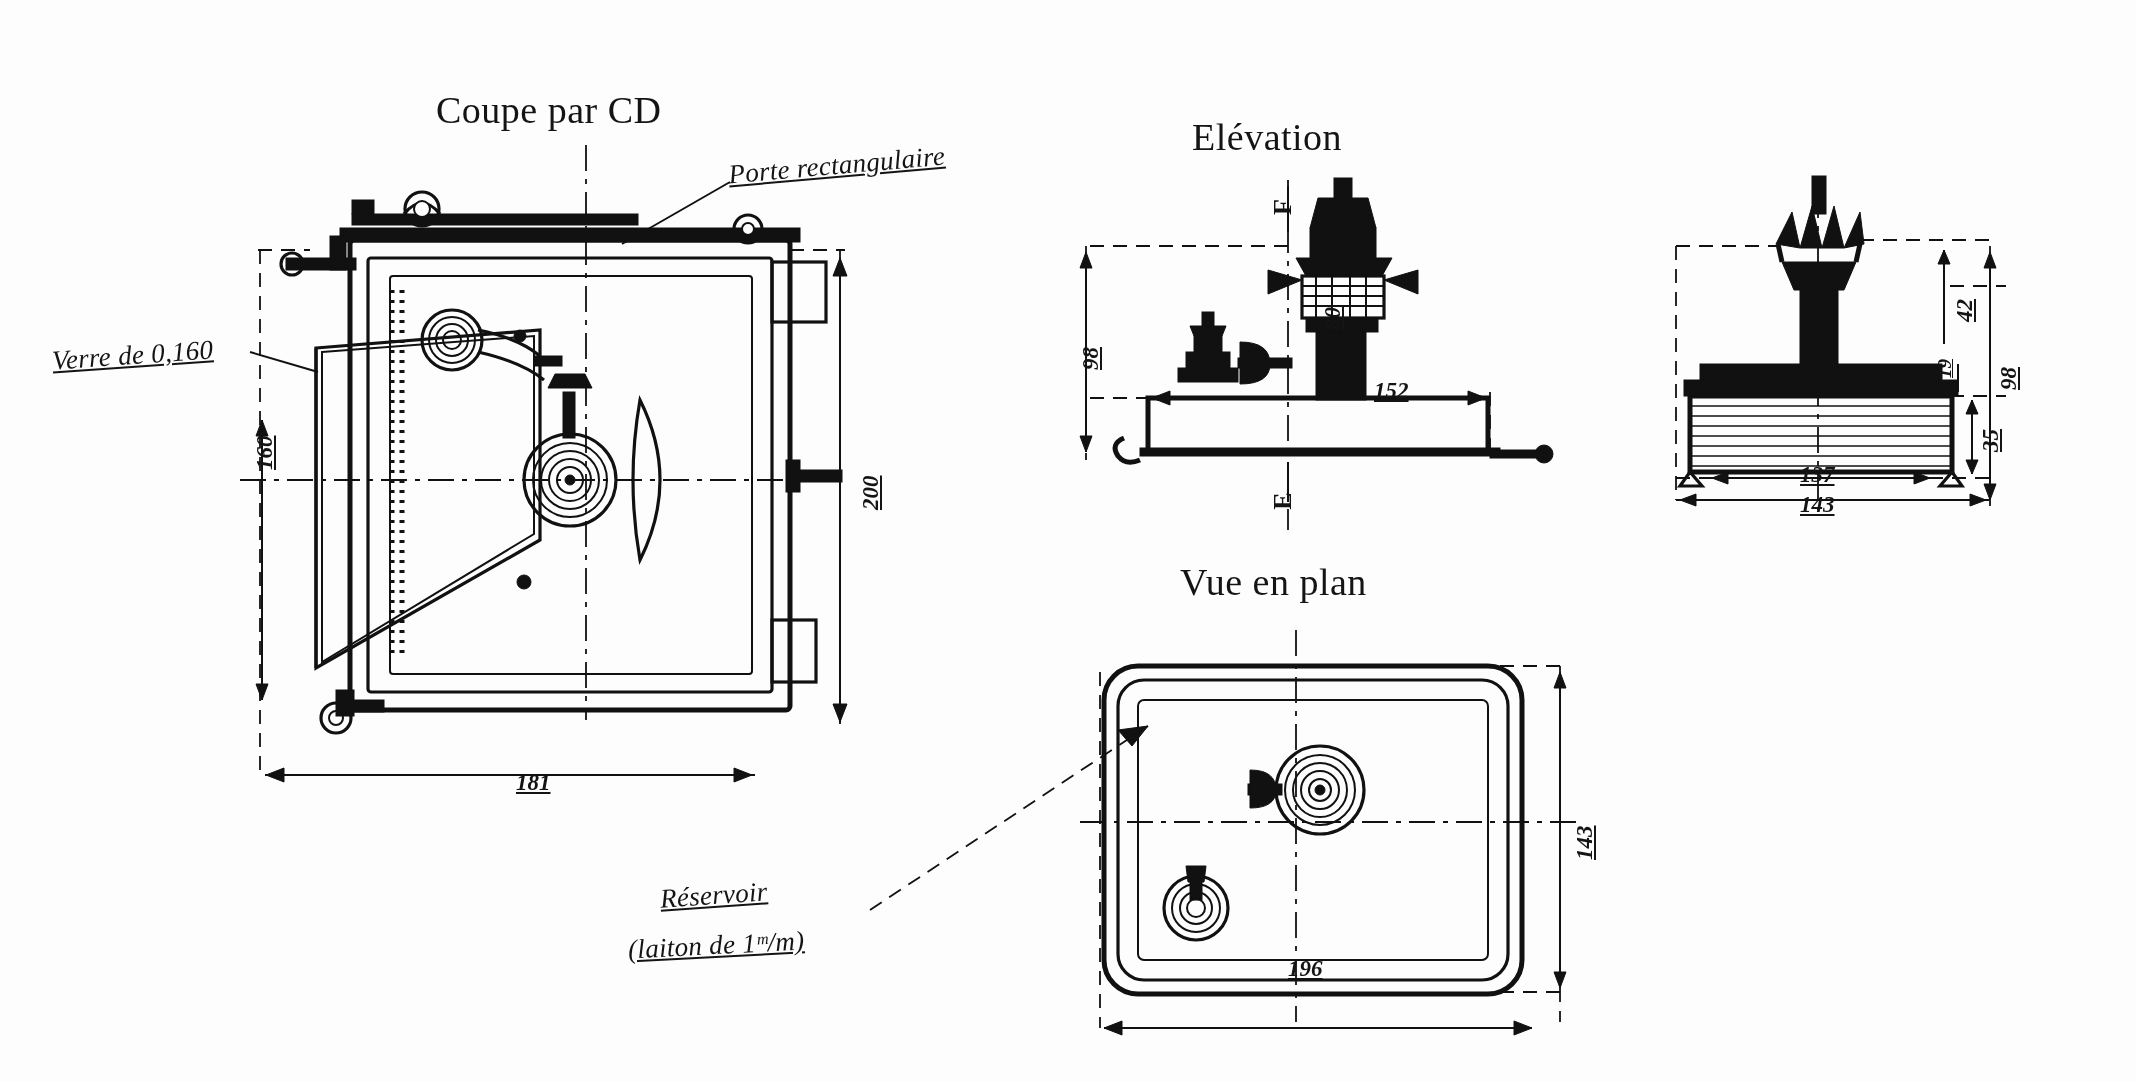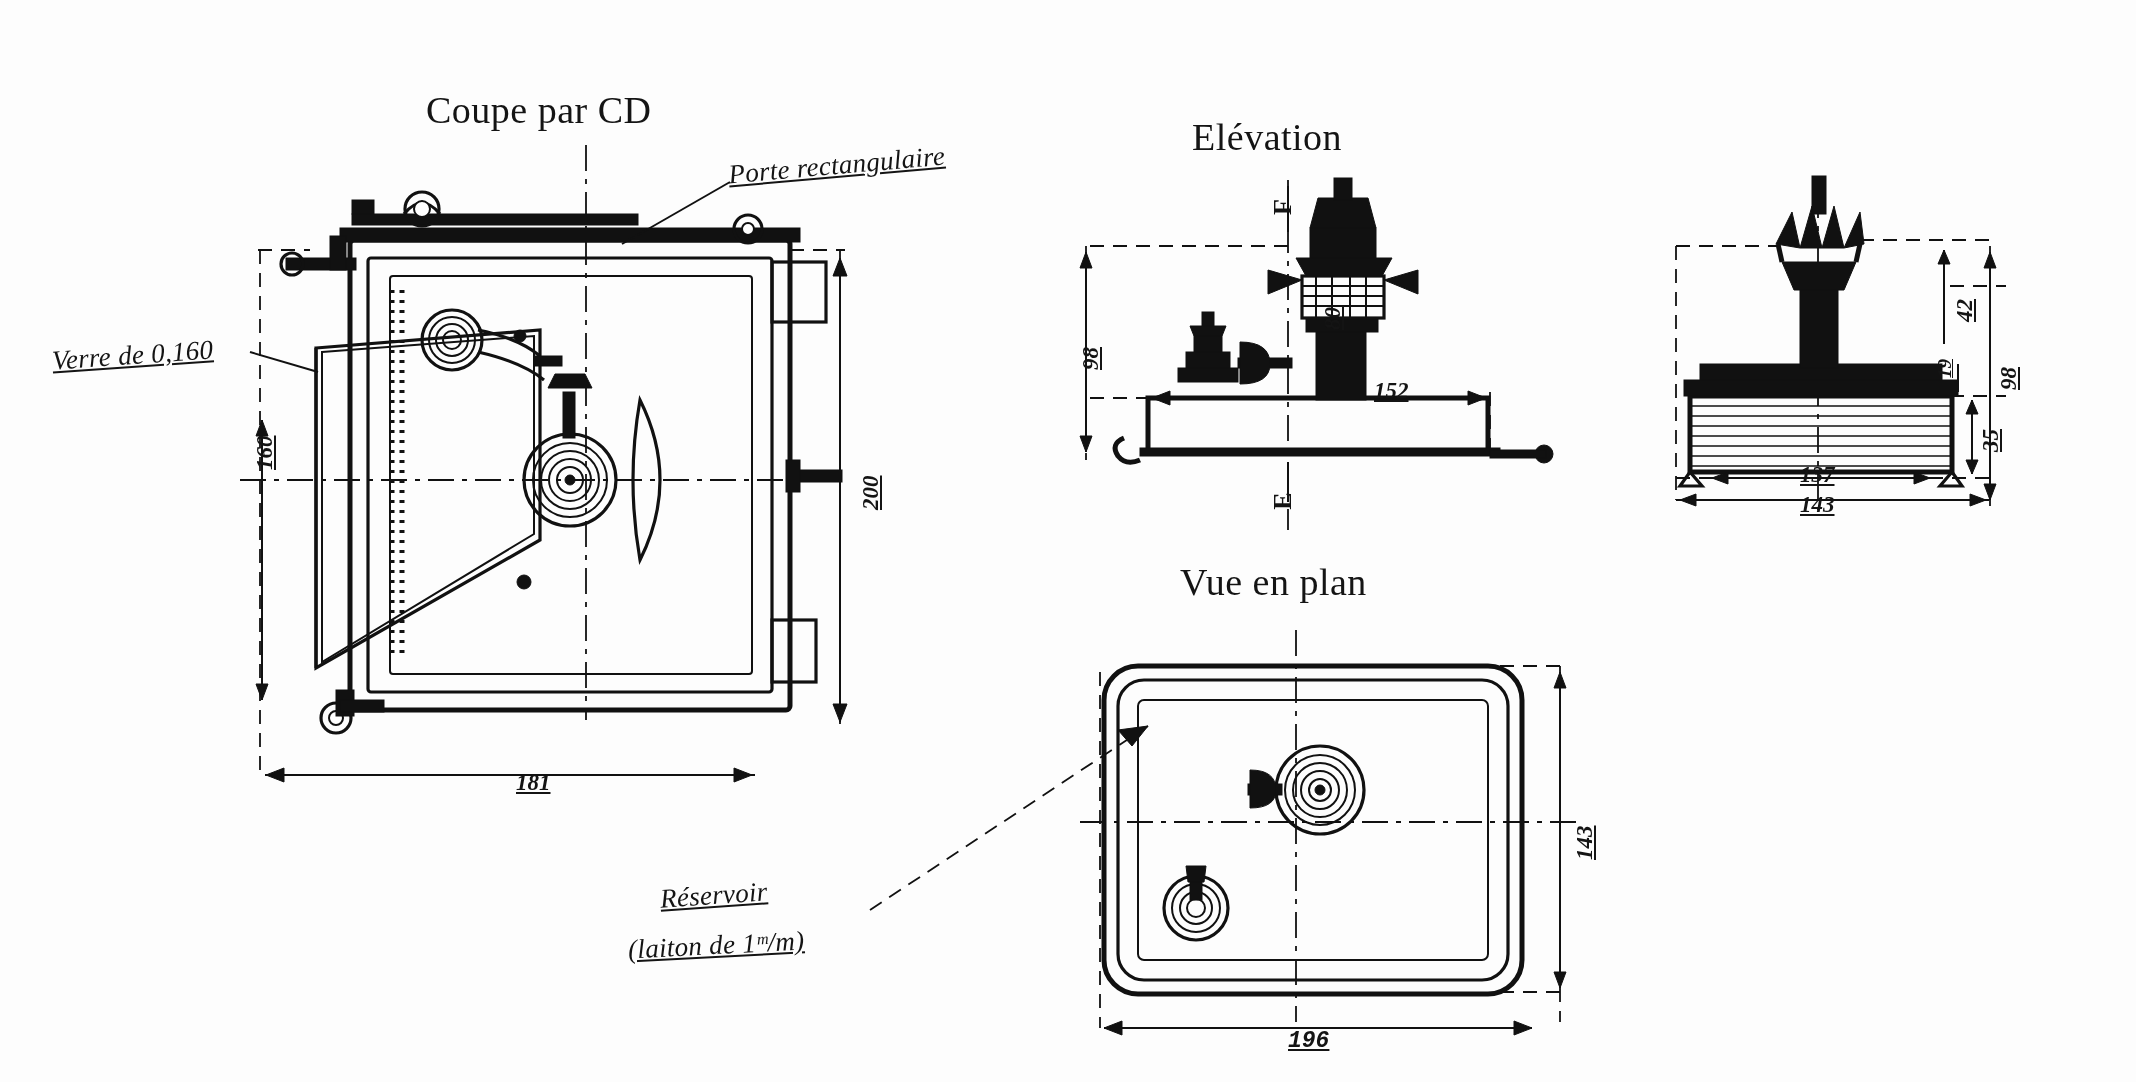--- a/index.html
+++ b/index.html
@@ -71,21 +71,21 @@
   .cl { stroke-dasharray: 26 8 5 8; stroke-width: 1.8; }
   .fillblk { fill: #111; stroke: #111; }
   .fillwht { fill: #fff; }
   .hatch { stroke: #111; stroke-width: 1.6; }
 </style>
 </head>
 <body>
 
 <div class="sheet">
 
-  <div class="lbl title-main" style="left:426px; top:88px;text-align:right;">Coupe par CD</div>
+  <div class="lbl title-main" style="left:436px; top:88px;text-align:right;">Coupe par CD</div>
 
   <svg width="2136" height="1082">
 
     <line class="ln cl" x1="586" y1="145" x2="586" y2="720"></line>
     <line class="ln cl" x1="240" y1="480" x2="840" y2="480"></line>
 
     <line class="ln dash" x1="260" y1="250" x2="260" y2="775"></line>
     <line class="ln dash" x1="840" y1="250" x2="840" y2="730"></line>
     <line class="ln dash" x1="265" y1="775" x2="755" y2="775"></line>
     <line class="ln dash" x1="258" y1="250" x2="310" y2="250"></line>
@@ -358,19 +358,19 @@
 
     <line class="ln thin" x1="1104" y1="1028" x2="1532" y2="1028"></line>
     <path class="fillblk" d="M1104 1028 l18 -7 l0 14 Z"></path>
     <path class="fillblk" d="M1532 1028 l-18 -7 l0 14 Z"></path>
 
     <line class="ln thin" x1="1560" y1="672" x2="1560" y2="988"></line>
     <path class="fillblk" d="M1560 672 l-6 16 l12 0 Z"></path>
     <path class="fillblk" d="M1560 988 l-6 -16 l12 0 Z"></path>
   </svg>
 
-  <div class="lbl dim" style="left:1288px; top:1028px;font-family:Liberation Mono, monospace;">196</div>
+  <div class="lbl dim" style="left:1288px; top:956px;">196</div>
   <div class="lbl dim vert" style="left:1572px; top:860px;">143</div>
 
   <div class="lbl callout" style="left:660px; top:880px; transform:rotate(-4deg);">Réservoir</div>
   <div class="lbl callout noline" style="left:628px; top:930px; transform:rotate(-3deg); text-decoration:underline;">(laiton de 1ᵐ/m)</div>
 
 </div>
 
 </body></html>

